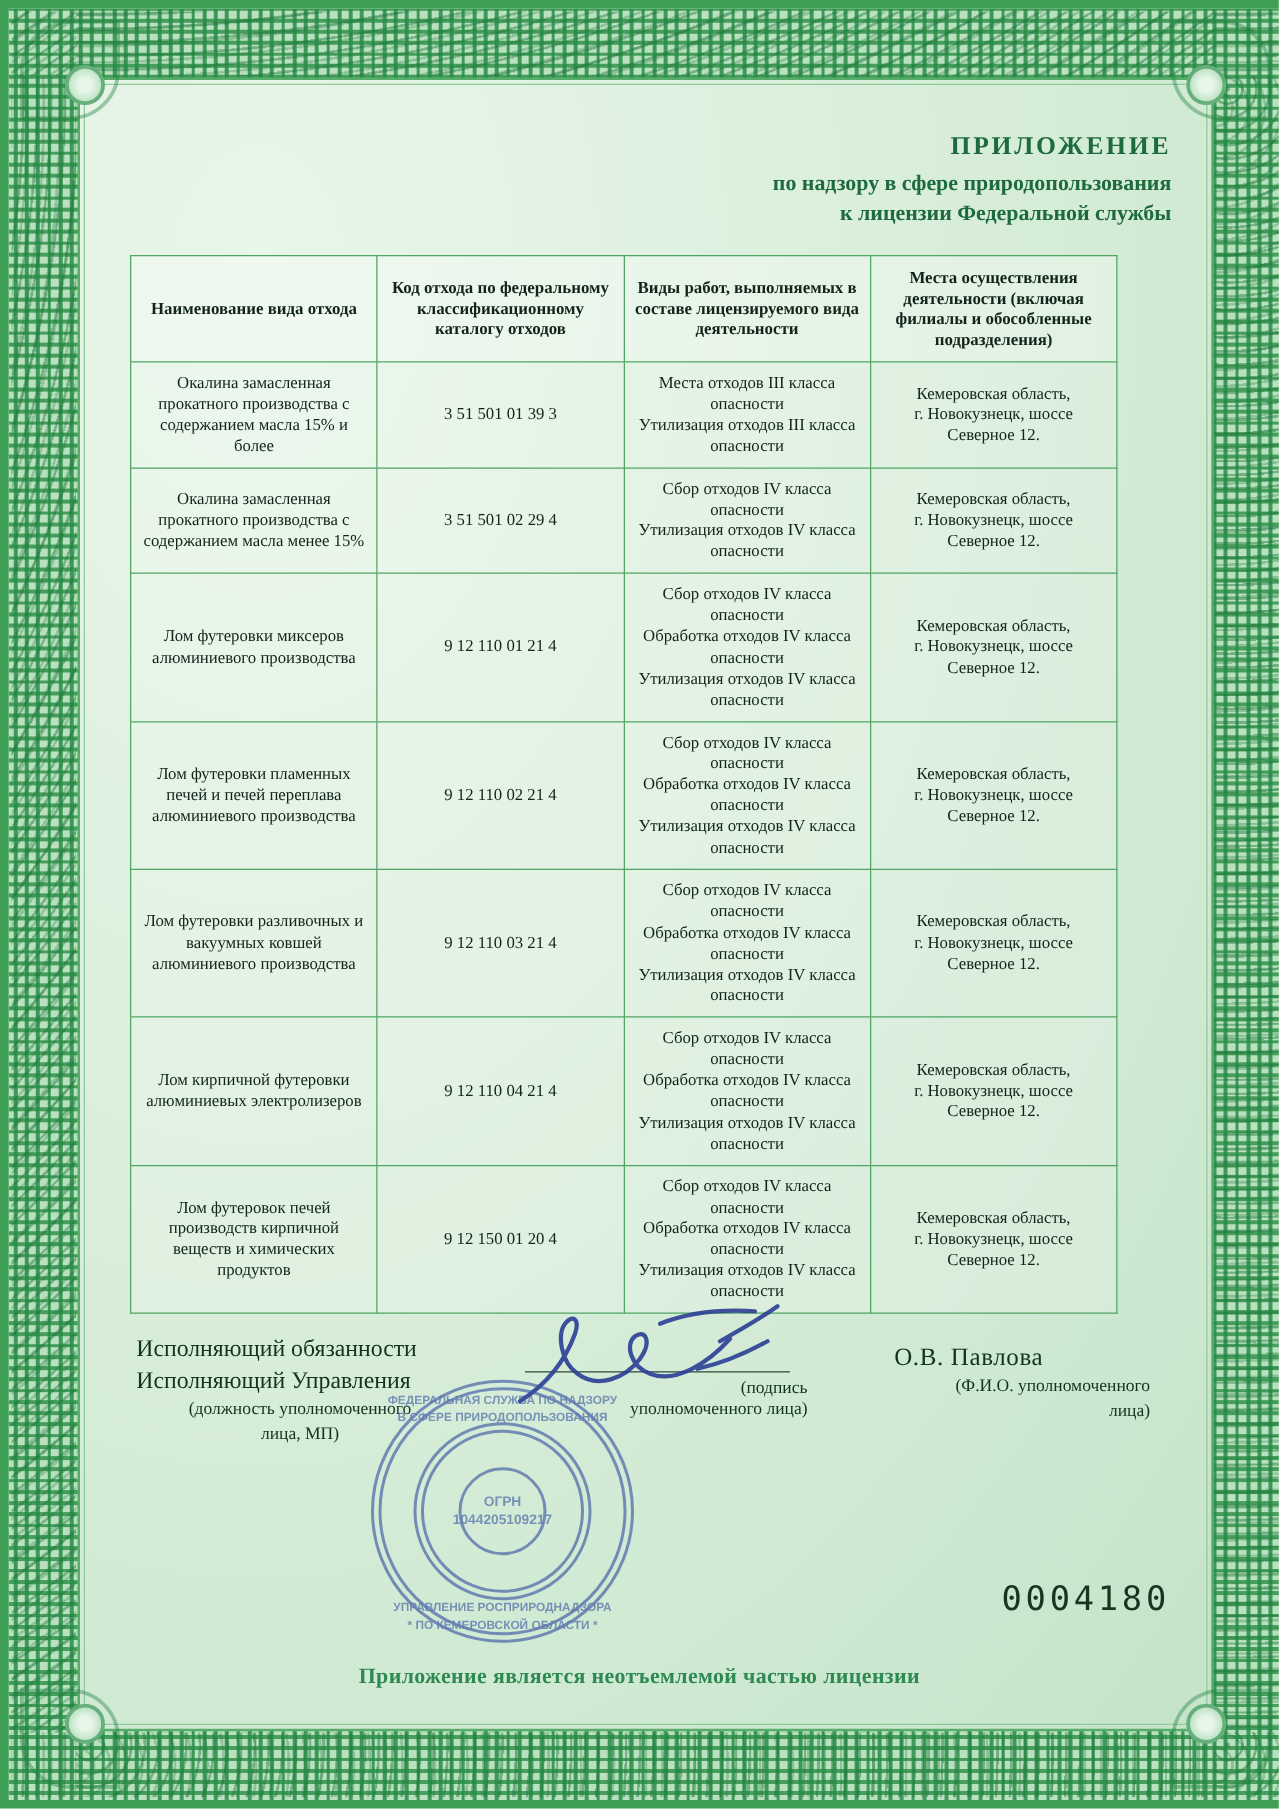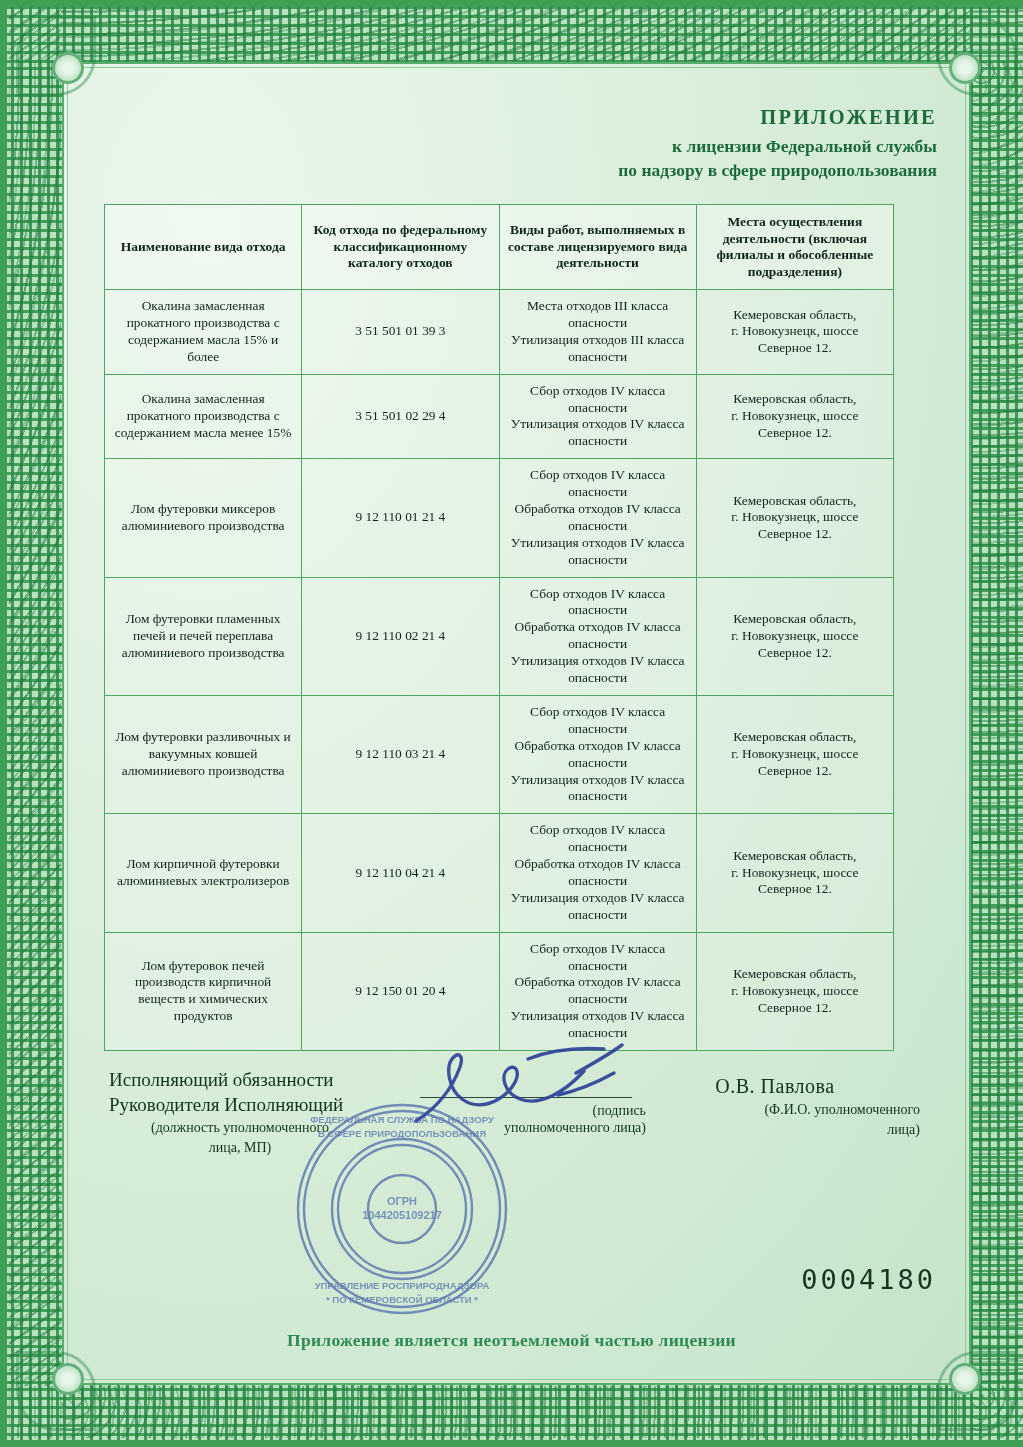--- a/index.html
+++ b/index.html
@@ -265,22 +265,22 @@
   <div class="rosette r1"></div>
   <div class="rosette r2"></div>
   <div class="rosette r3"></div>
   <div class="rosette r4"></div>
 
   <div class="content">
 
     <div class="header">
       <div class="h1">ПРИЛОЖЕНИЕ</div>
       <div class="h2">
+        <div>по надзору в сфере природопользования</div>
         <div>к лицензии Федеральной службы</div>
-        <div>по надзору в сфере природопользования</div>
       </div>
     </div>
 
     <table class="waste">
       <thead>
         <tr>
           <th class="name">Наименование вида отхода</th>
           <th class="code">Код отхода по федеральному классификационному каталогу отходов</th>
           <th class="works">Виды работ, выполняемых в составе лицензируемого вида деятельности</th>
           <th class="place">Места осуществления деятельности (включая филиалы и обособленные подразделения)</th>
@@ -383,21 +383,21 @@
               <span>Северное 12.</span>
             </td>
           </tr>
         </tbody>
     </table>
 
     <div class="sign-area">
 
       <div class="sign-left">
         <div class="line1">Исполняющий обязанности</div>
-        <div class="line1">Руководителя Исполняющий</div>
+        <div class="line1">Исполняющий Управления</div>
         <div class="cap">(должность уполномоченного</div>
         <div class="cap">лица, МП)</div>
       </div>
 
       <div class="sign-mid">
         <div class="rule"></div>
         <div class="cap">(подпись</div>
         <div class="cap">уполномоченного лица)</div>
       </div>
 

